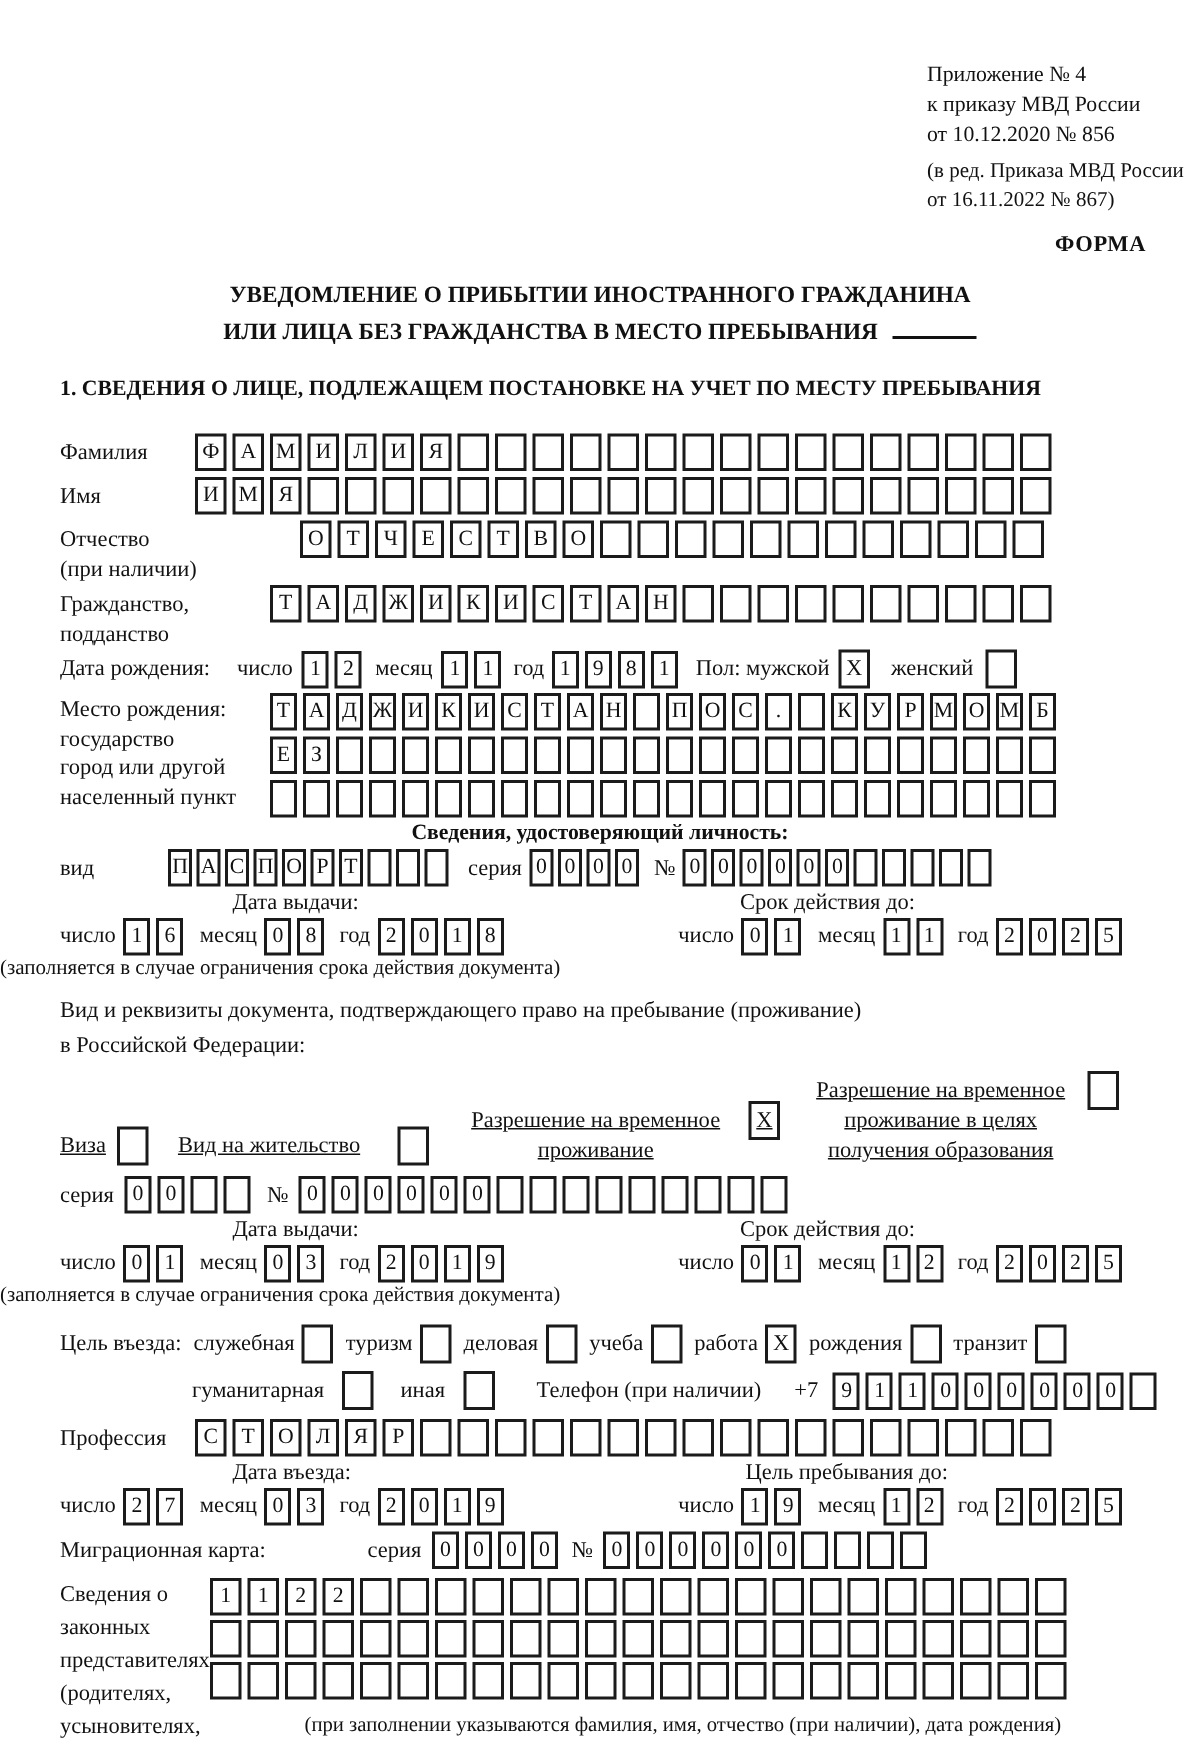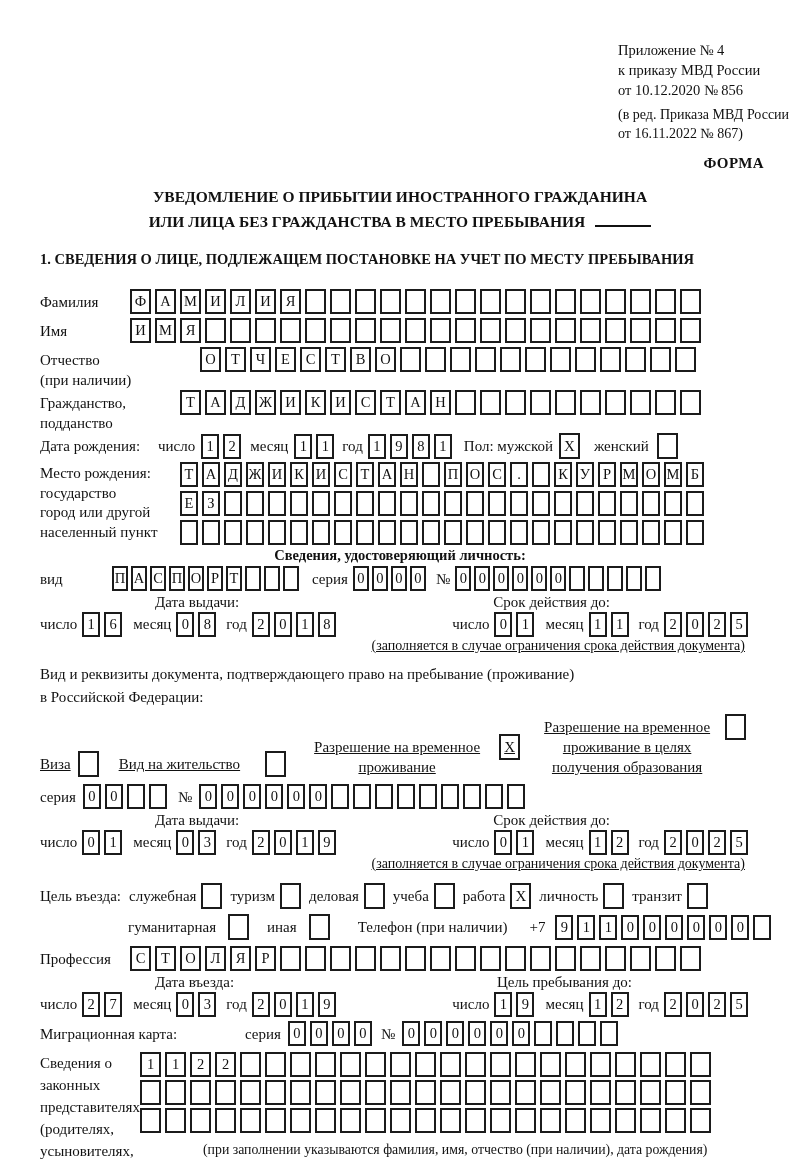--- a/index.html
+++ b/index.html
@@ -37,21 +37,21 @@
   .vcol { display:flex; flex-direction:column; gap:4px; }
 
   
   .dh-row { display:flex; margin:3px 40px 0 40px; font-size:15px; }
   .dh-left { margin-left:115px; }
   .dh-right { margin-left:auto; margin-right:150px; }
   .date-row { display:flex; align-items:center; margin:1px 40px 0 40px; }
   .date-line { display:flex; align-items:center; gap:5px; }
   .date-line .dlabel { font-size:15px; }
   .date-line.right { margin-left:auto; margin-right:12px; }
-  .footnote { text-align:right; margin-right:55px; font-size:14px; margin-top:1px;text-decoration:underline; }
+  .footnote { margin-right:55px; font-size:14px; margin-top:1px; }
 
   .intro { margin:9px 0 0 40px; font-size:15px; line-height:23px; }
 
   .opt-row { display:flex; align-items:flex-end; margin:5px 0 0 40px; gap:16px;text-decoration:underline; }
   .opt { display:flex; align-items:flex-start; gap:7px; }
   .opt .opt-label { line-height:20px; padding-top:3px; }
   .opt .wrap2 { width:190px; text-align:center; }
   .opt .wrap3 { width:182px; text-align:center; }
 
   .purpose-row { display:flex; align-items:center; margin:11px 0 0 40px; gap:8px; }
@@ -522,21 +522,21 @@
     </span>
     <span class="p-item">
       <span>учеба</span>
       <span class="checkbox"></span>
     </span>
     <span class="p-item">
       <span>работа</span>
       <span class="checkbox">X</span>
     </span>
     <span class="p-item">
-      <span>личность</span>
+      <span>рождения</span>
       <span class="checkbox"></span>
     </span>
     <span class="p-item">
       <span>транзит</span>
       <span class="checkbox"></span>
     </span>
   </div>
 
   <div class="purpose-row2">
     <span>гуманитарная</span>

